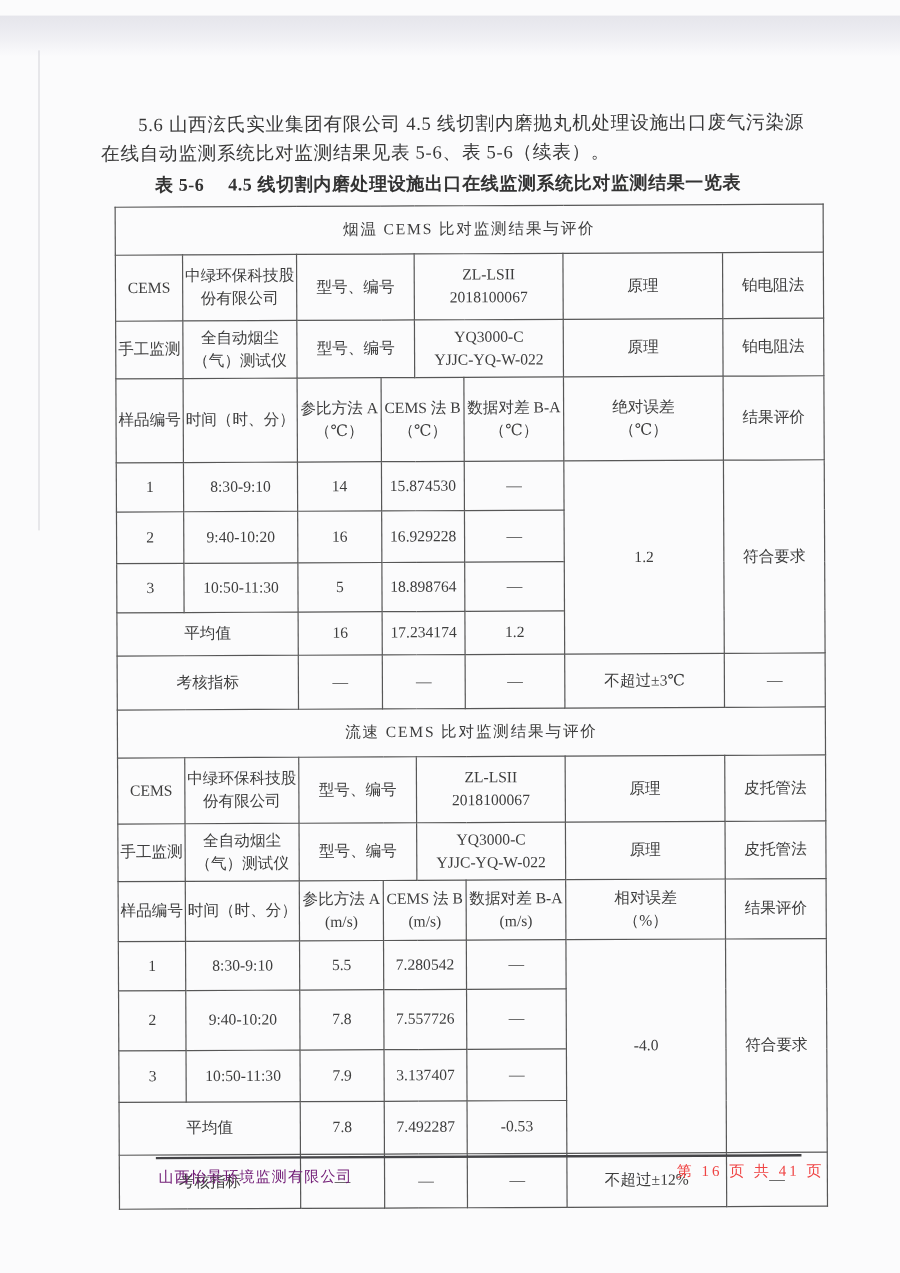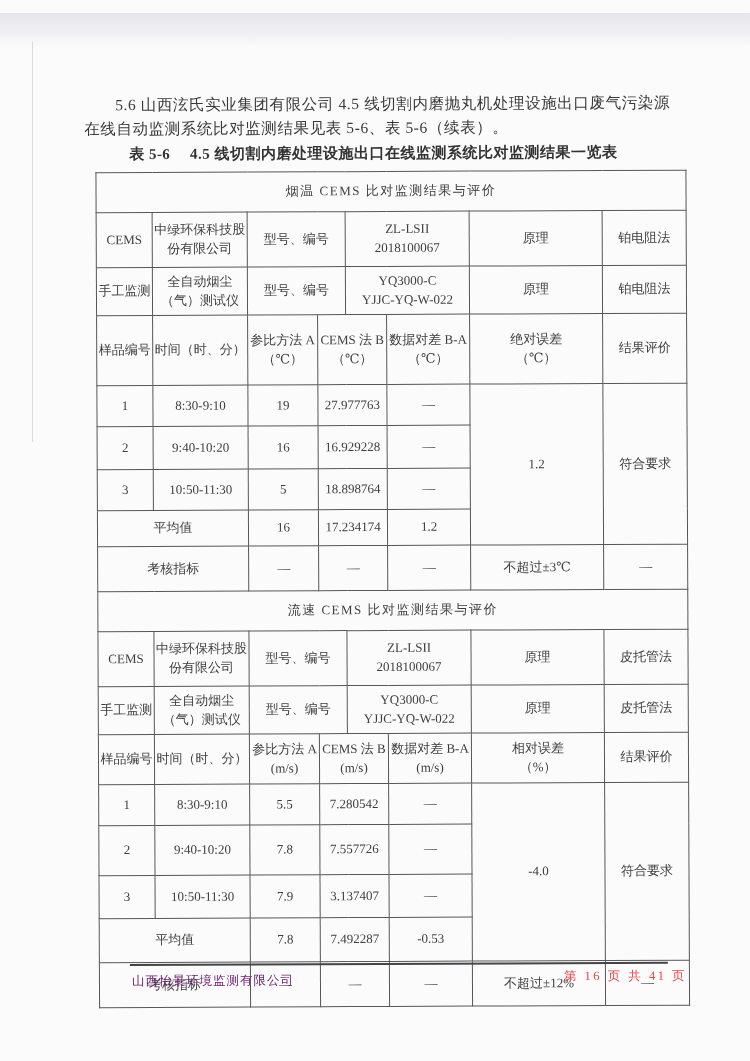--- a/index.html
+++ b/index.html
@@ -152,22 +152,22 @@
           </td>
         <td>
             <span class="blk">结果评价</span>
             <span class="blk"></span>
           </td>
       </tr>
 
       <tr class="r-d38">
         <td>1</td>
         <td>8:30-9:10</td>
-        <td>19</td>
-        <td colspan="2">27.977763</td>
+        <td>14</td>
+        <td colspan="2">15.874530</td>
         <td>—</td>
         <td rowspan="4">1.2</td>
         <td rowspan="4">符合要求</td>
       </tr>
       <tr class="r-d40">
         <td>2</td>
         <td>9:40-10:20</td>
         <td>16</td>
         <td colspan="2">16.929228</td>
         <td>—</td>

